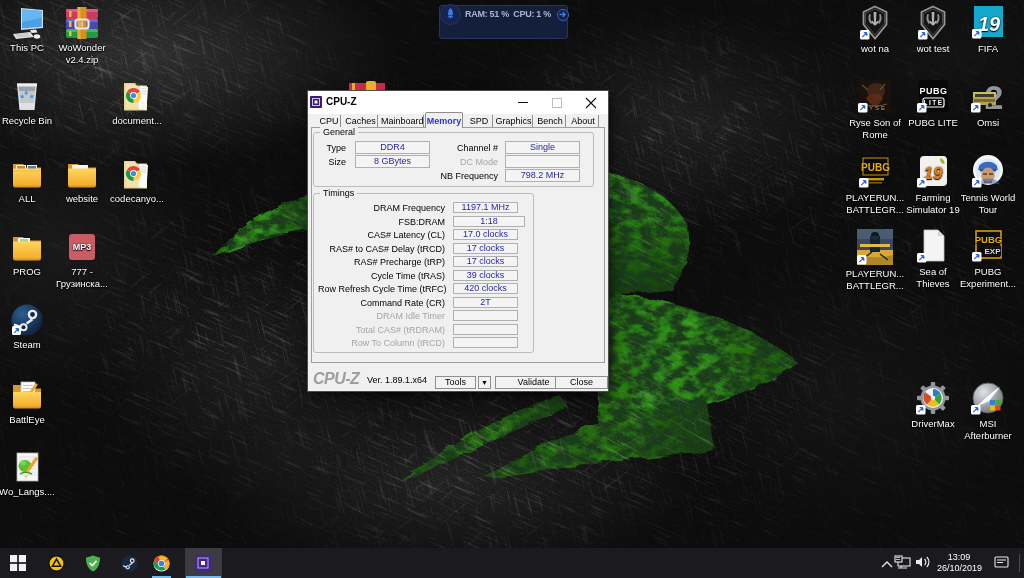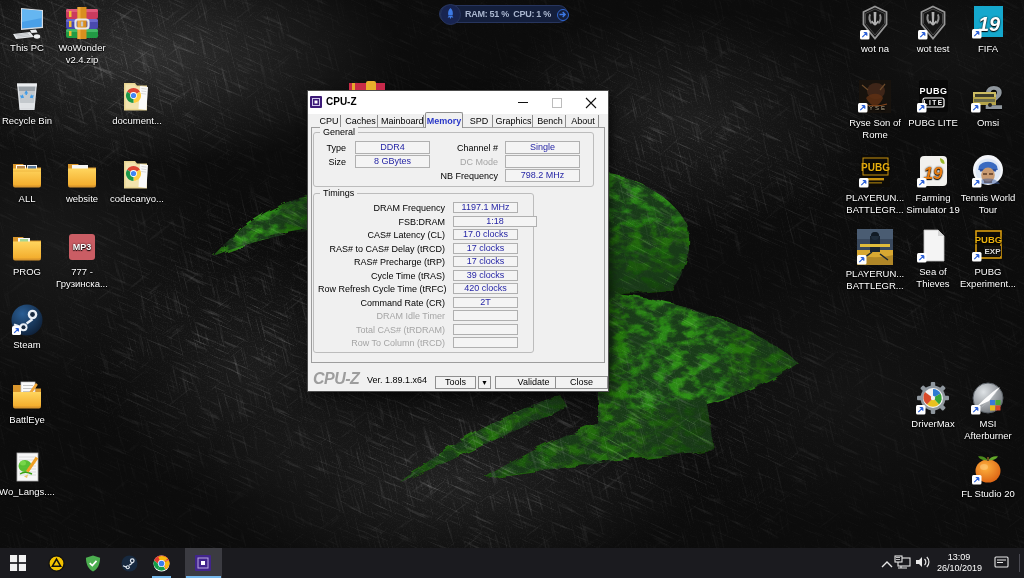--- a/index.html
+++ b/index.html
@@ -8,22 +8,22 @@
   #desk { position:relative; width:1024px; height:578px; }
   #bg { position:absolute; left:0; top:0; }
 
   
   .ic { position:absolute; width:72px; text-align:center; color:#fff; font-size:9.5px; line-height:11.5px;
         text-shadow:0 1px 1px rgba(0,0,0,.95), 0 0 2px rgba(0,0,0,.85); }
   .ic svg { display:block; margin:0 auto; }
   .ic .lb { margin-top:2px; }
 
   
-  #widget { position:absolute; left:439px; top:5px; width:129px; height:18px;
-    background:#141f3c; border:1px solid #27355e; border-radius:9px; }
+  #widget { position:absolute; left:439px; top:5px; width:129px; height:34px;
+    background:#141f3c; border:1px solid #27355e; border-radius:3px; }
   #widget .txt { position:absolute; left:22px; top:3px; width:92px; text-align:center; white-space:nowrap;
     color:#a9b6cf; font-size:9px; font-weight:bold; letter-spacing:-0.3px; }
   #wl { position:absolute; left:0px; top:-2px; width:21px; height:21px; border-radius:50%;
     background:#182450; border:1px solid #27355e; }
   #wr { position:absolute; left:117px; top:3px; width:12px; height:12px; border-radius:50%;
     background:#141f3c; border:1.5px solid #2f66d0; }
   #wr svg { display:block; }
 
   
   #win { position:absolute; left:307px; top:90px; width:302px; height:302px;
@@ -553,34 +553,20 @@
         <rect x="20" y="25.5" width="5" height="5" fill="#e8b820"></rect>
         <rect x="25.5" y="25.5" width="5" height="5" fill="#d84a2a"></rect>
         <g transform="translate(1,25)">
           <rect x="0" y="0" width="9.5" height="9.5" rx="1.5" fill="#fff"></rect>
           <path d="M2.3,7.2 L6.8,2.7 M6.8,2.7 L3.8,2.7 M6.8,2.7 L6.8,5.7" stroke="#2a5fd8" stroke-width="1.2" fill="none"></path>
         </g>
       </svg>
     <div class="lb">MSI<br>Afterburner</div>
   </div>
 
-  <div class="ic" style="left:952px;top:452px;">
-    <svg width="34" height="34">
-        <ellipse cx="17" cy="19" rx="12.5" ry="11.5" fill="url(#flg)"></ellipse>
-        <path d="M17,8.5 C14.5,4.5 10,3.5 7,4.5 C9,7.5 13,8.5 17,8.5 Z" fill="#4a8a1c"></path>
-        <path d="M17,8.5 C19.5,4.5 24,3.5 27,4.5 C25,7.5 21,8.5 17,8.5 Z" fill="#63a82a"></path>
-        <rect x="16" y="5" width="2" height="4" fill="#6a4a20"></rect>
-        <ellipse cx="13" cy="15" rx="4" ry="3" fill="#ffd28a" opacity="0.5"></ellipse>
-        <g transform="translate(1,23)">
-          <rect x="0" y="0" width="9.5" height="9.5" rx="1.5" fill="#fff"></rect>
-          <path d="M2.3,7.2 L6.8,2.7 M6.8,2.7 L3.8,2.7 M6.8,2.7 L6.8,5.7" stroke="#2a5fd8" stroke-width="1.2" fill="none"></path>
-        </g>
-      </svg>
-    <div class="lb">FL Studio 20</div>
-  </div>
 
   <div id="win">
     <div id="title">
       <svg id="ticon" width="12" height="12">
           <rect width="12" height="12" rx="1" fill="#3d1a78"></rect>
           <rect x="2.5" y="2.5" width="7" height="7" fill="none" stroke="#cfc6ea" stroke-width="1"></rect>
           <rect x="4.5" y="4.5" width="3" height="3" fill="#fff"></rect>
         </svg>
       <span class="tt">CPU-Z</span>
     </div>
@@ -617,21 +603,21 @@
     <div class="fld h13" style="left:197px;top:64px;width:75px;"></div>
     <div class="lab" style="left:110px;top:80px;width:80px;">NB Frequency</div>
     <div class="fld h13" style="left:197px;top:78px;width:75px;">798.2 MHz</div>
 
     <div class="grp" style="left:5px;top:102px;width:221px;height:160px;">
         <span class="gl">Timings</span>
       </div>
     <div class="lab" style="left:10px;top:112px;width:127px;">DRAM Frequency</div>
     <div class="fld h11" style="left:145px;top:111px;width:65px;">1197.1 MHz</div>
     <div class="lab" style="left:10px;top:126px;width:127px;">FSB:DRAM</div>
-    <div class="fld h11" style="left:145px;top:125px;width:84px;text-align:center;">1:18</div>
+    <div class="fld h11" style="left:145px;top:125px;width:72px;text-align:center;">1:18</div>
     <div class="lab" style="left:10px;top:139px;width:127px;">CAS# Latency (CL)</div>
     <div class="fld h11" style="left:145px;top:138px;width:65px;">17.0 clocks</div>
     <div class="lab" style="left:10px;top:153px;width:127px;">RAS# to CAS# Delay (tRCD)</div>
     <div class="fld h11" style="left:145px;top:152px;width:65px;">17 clocks</div>
     <div class="lab" style="left:10px;top:166px;width:127px;">RAS# Precharge (tRP)</div>
     <div class="fld h11" style="left:145px;top:165px;width:65px;">17 clocks</div>
     <div class="lab" style="left:10px;top:180px;width:127px;">Cycle Time (tRAS)</div>
     <div class="fld h11" style="left:145px;top:179px;width:65px;">39 clocks</div>
     <div class="lab" style="left:10px;top:193px;width:127px;">Row Refresh Cycle Time (tRFC)</div>
     <div class="fld h11" style="left:145px;top:192px;width:65px;">420 clocks</div>

